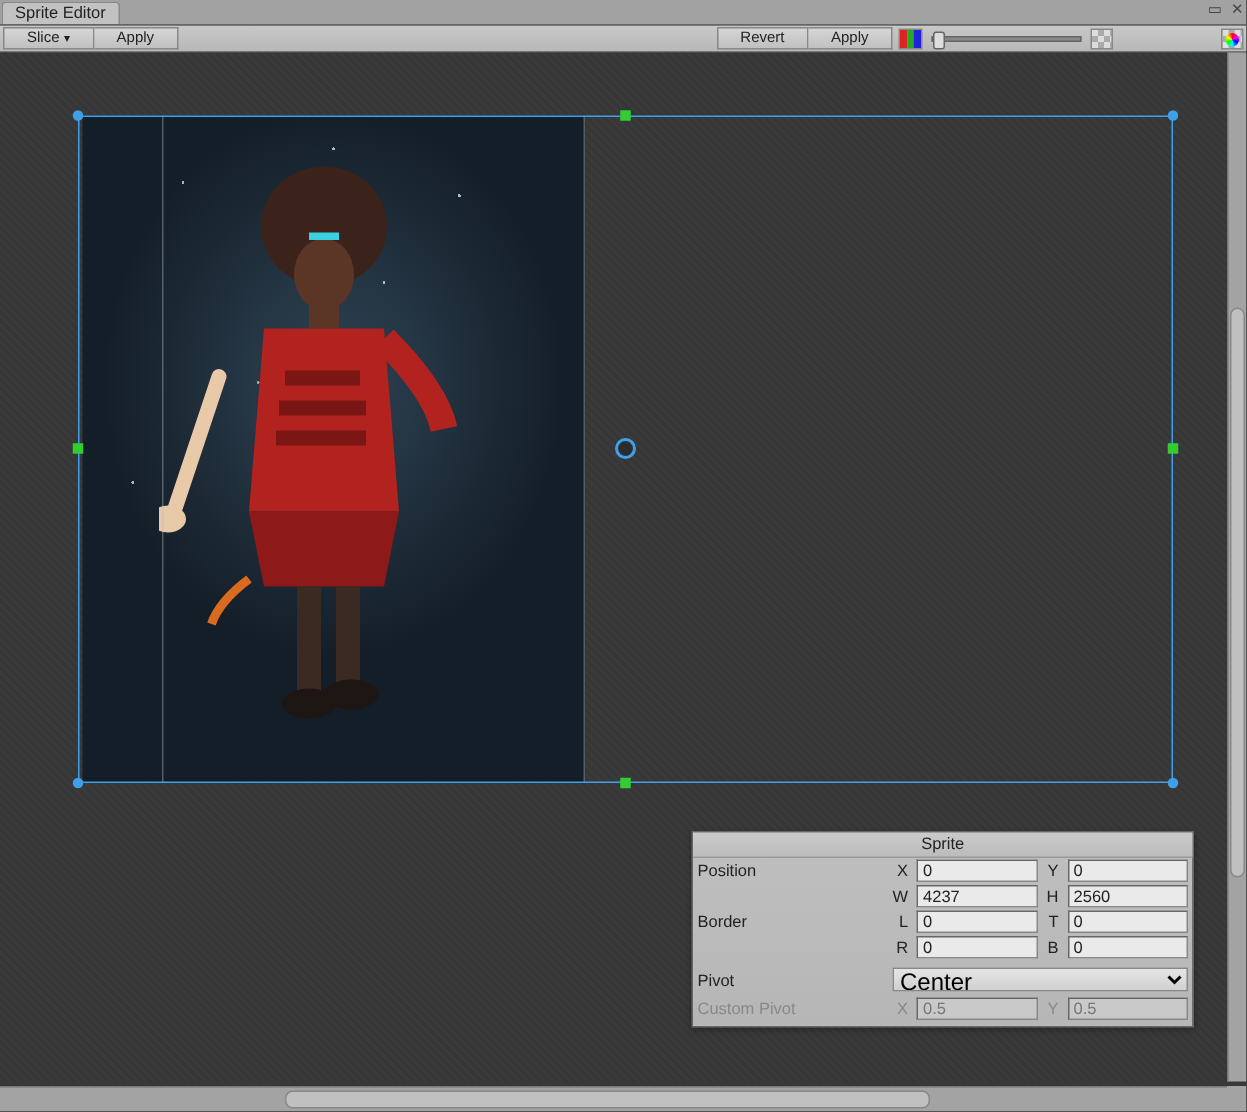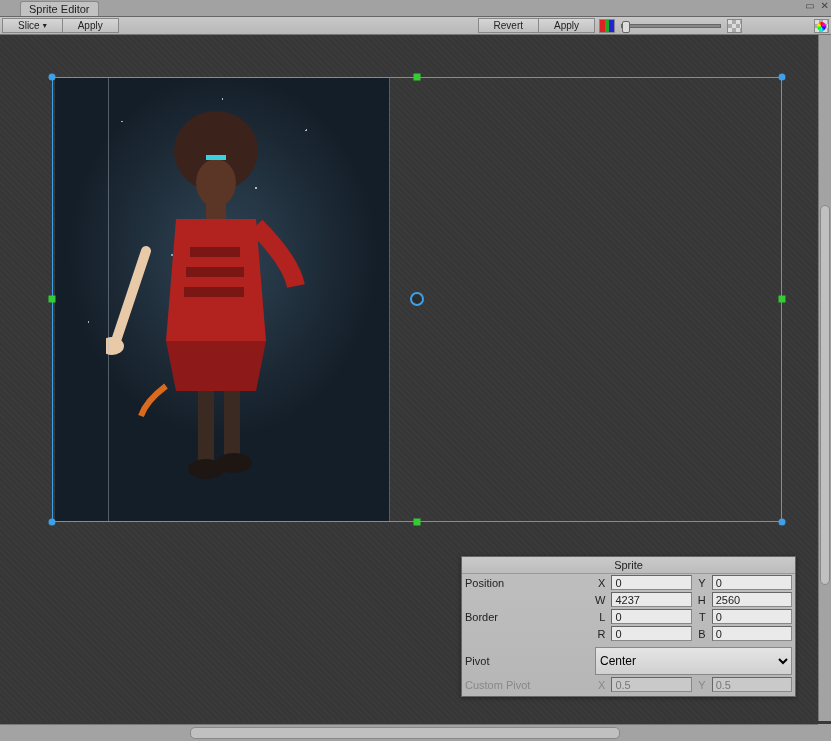--- a/index.html
+++ b/index.html
@@ -10,21 +10,21 @@
     background: #383838;
     overflow: hidden;
     position: relative;
   }
   
   .titlebar {
     height: 17px;
     background: #a2a2a2;
     display: flex;
     align-items: center;
-    padding: 0 20px;
+    padding: 0 1px;
     border-bottom: 1px solid #666;
     position: relative;
   }
   .tab {
     background: #c2c2c2;
     border: 1px solid #888;
     border-bottom: none;
     padding: 1px 8px;
     font-size: 11px;
     color: #222;
@@ -165,21 +165,21 @@
     left:190px; width:430px;
     background:#c0c0c0; border-radius:5px;
     border:1px solid #888;
   }
   .corner {
     position:absolute; right:0; bottom:0; width:13px; height:17px;
     background:#a3a3a3;
   }
   
   .inspector {
-    position:absolute; right:22px; bottom:24px;
+    position:absolute; right:22px; bottom:36px;
     width:335px;
     background: linear-gradient(#bfbfbf,#b6b6b6);
     border:1px solid #666;
     box-shadow: 0 1px 4px rgba(0,0,0,0.4);
   }
   .inspector .hdr {
     text-align:center; padding:2px 0;
     color:#222; font-size:11px;
     background: linear-gradient(#cacaca,#bcbcbc);
     border-bottom:1px solid #999;
@@ -191,23 +191,23 @@
     background:#eaeaea;
     border:1px solid #888;
     border-top-color:#666; border-left-color:#666;
     font-size:11px; padding:0 3px; height:15px;
     color:#222;
   }
   .inspector input[disabled]{ background:#c9c9c9; color:#777; }
   .labcol { width:130px; }
   .klab { width:14px; text-align:right; color:#333; padding-right:2px;}
   .inspector select {
-    width:100%; height:28px;
+    width:100%; height:16px;
     background: linear-gradient(#e5e5e5,#d0d0d0);
-    border:1px solid #888; font-size:12px;
+    border:1px solid #888; font-size:16px;
   }
   .disabled-row td { color:#888; }
 </style>
 </head>
 <body>
 
 <div class="titlebar">
   <div class="tab">
     <span>Sprite Editor</span>
   </div>

